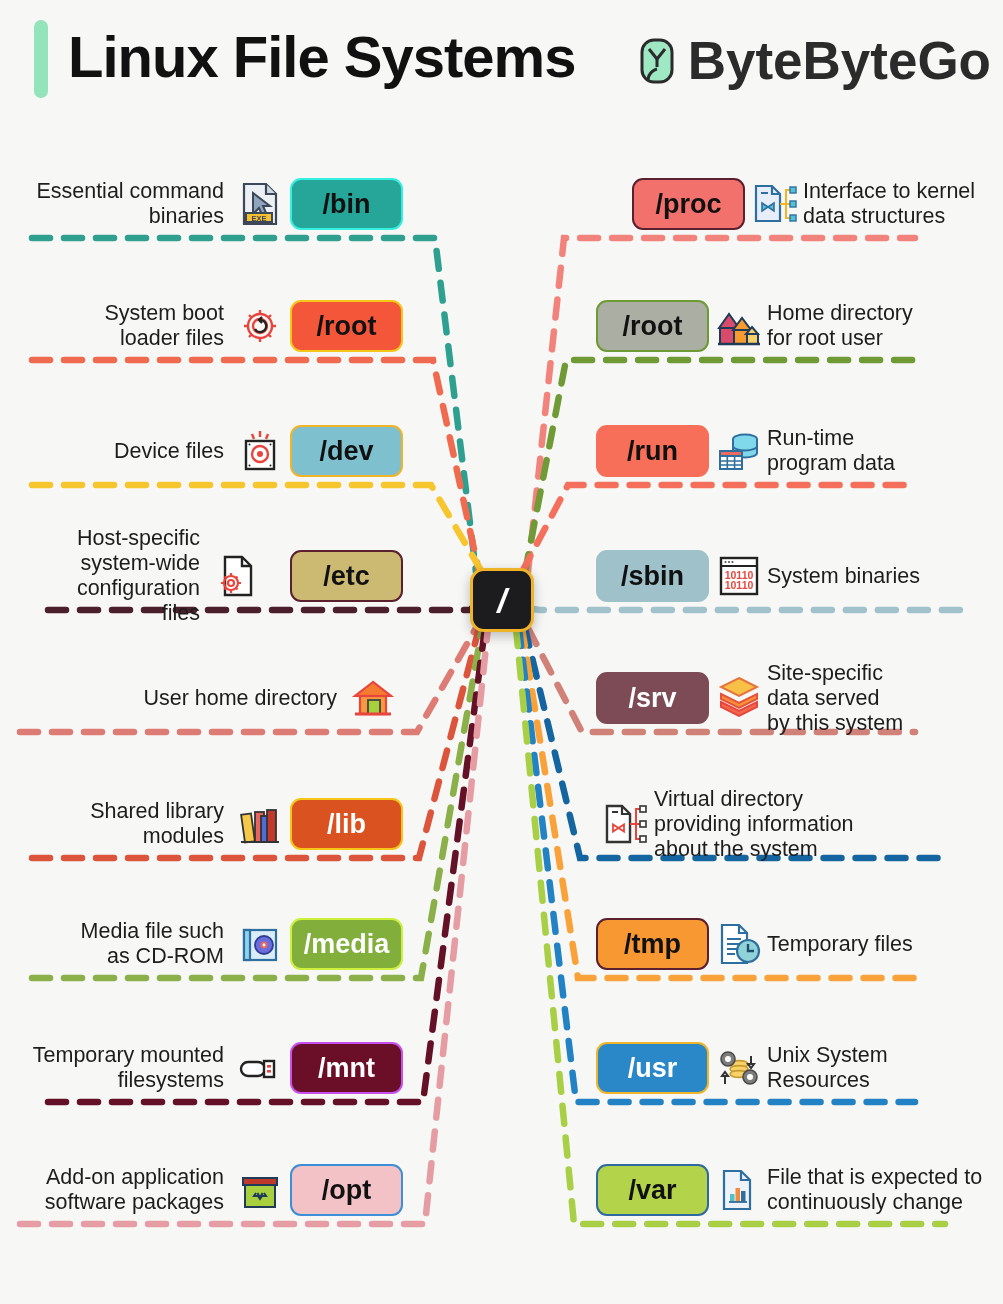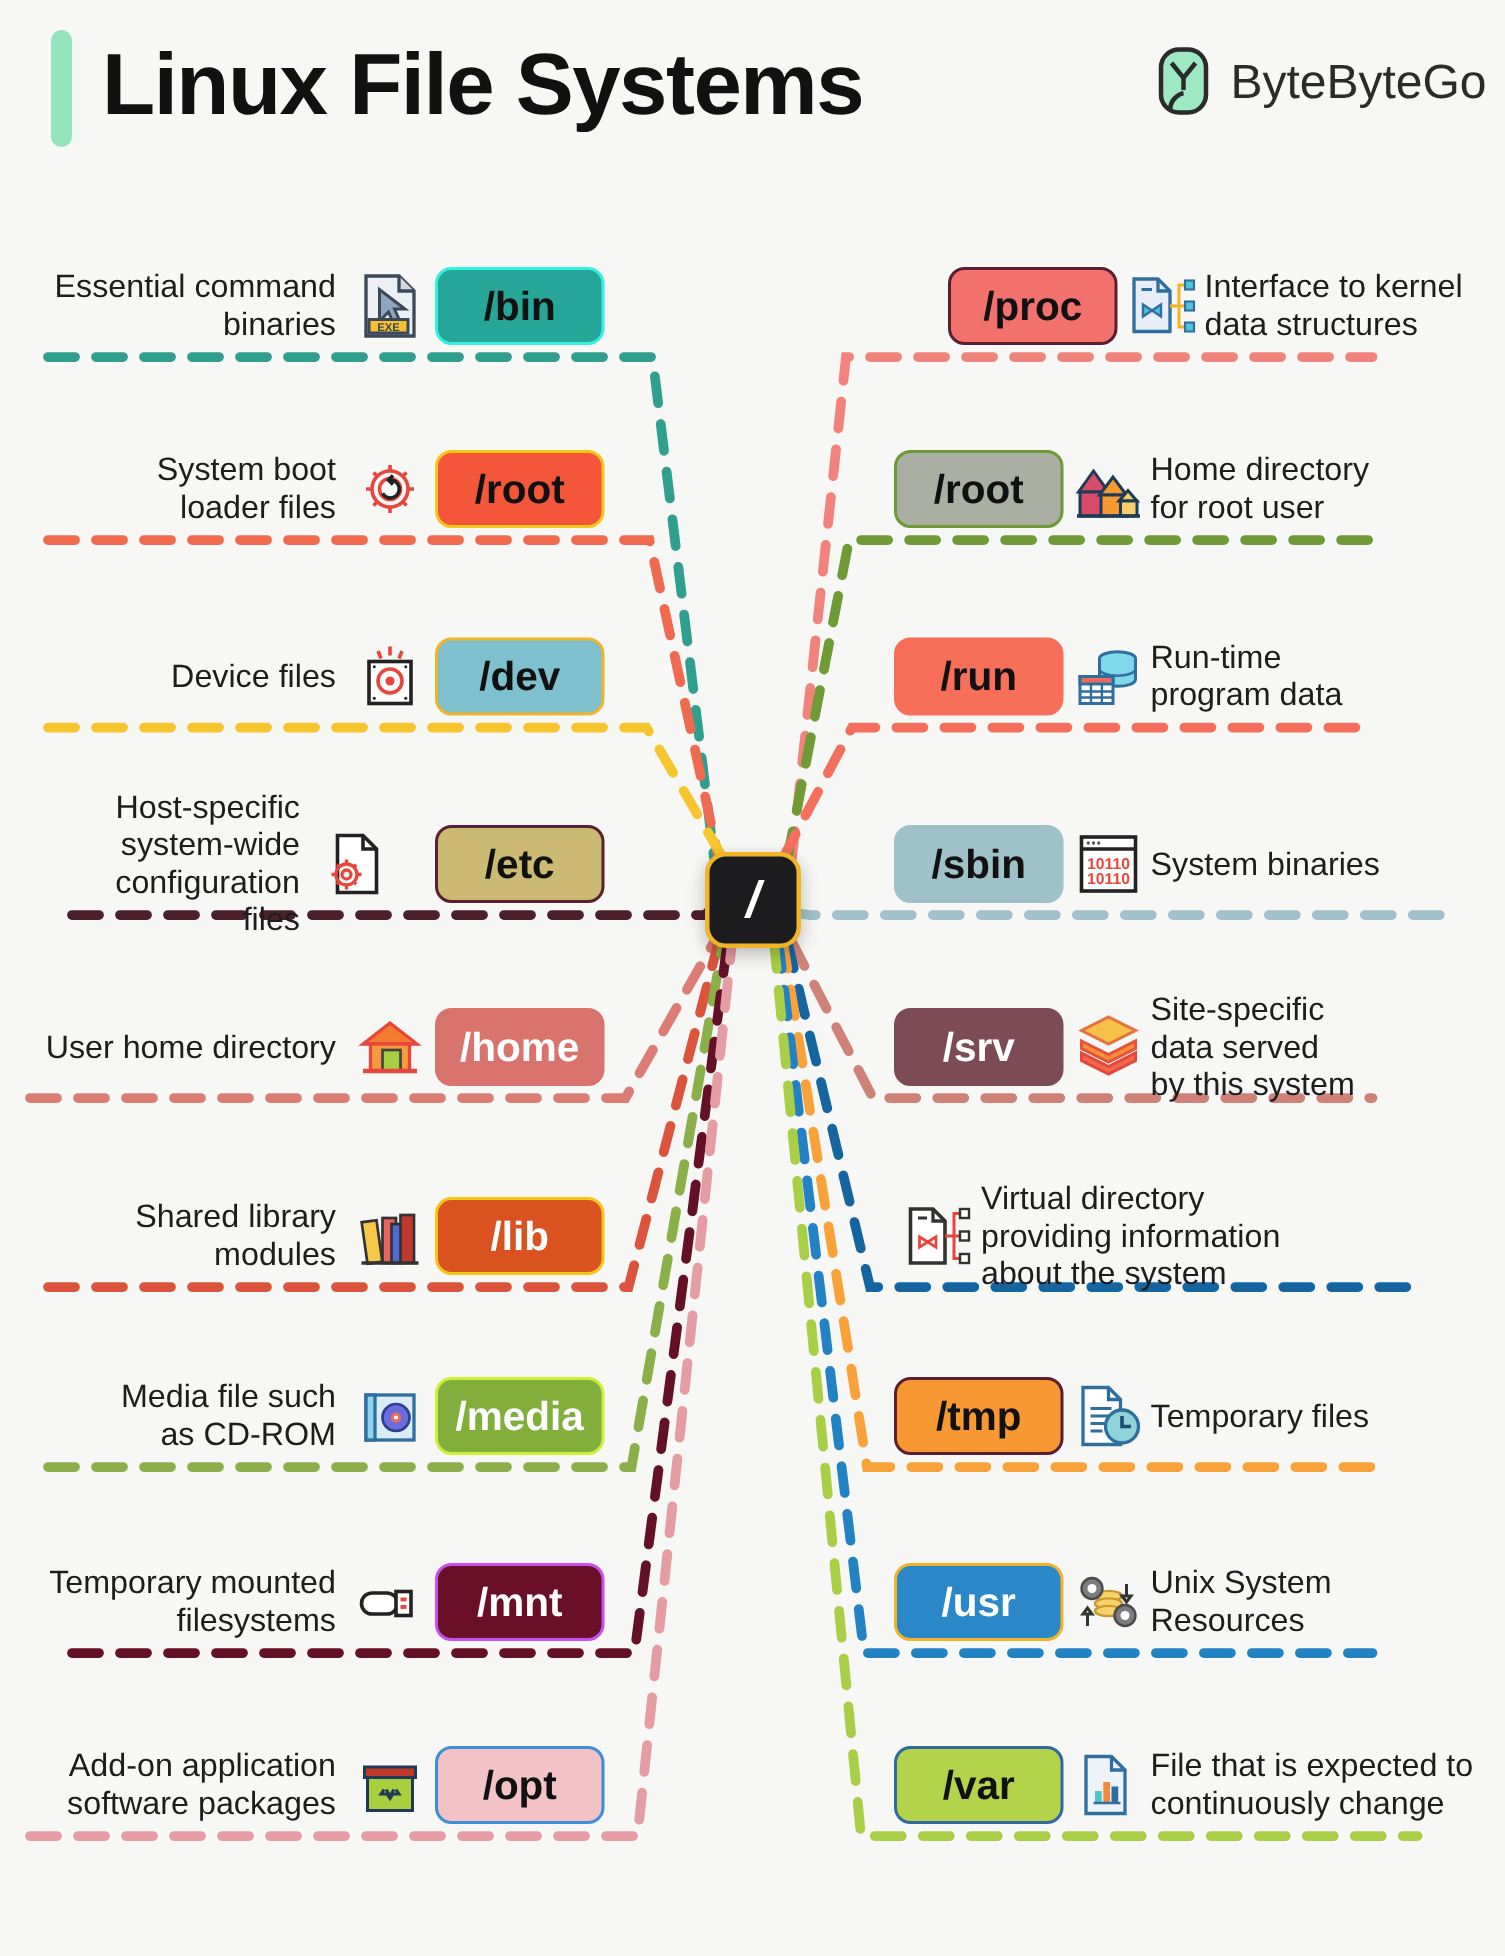--- a/index.html
+++ b/index.html
@@ -21,21 +21,21 @@
   }
   #page-title {
     position: absolute; left: 52px; top: 20px;
     font-size: 58px; font-weight: bold; letter-spacing: -1px;
     color: #111111;
     line-height: 74px;
     white-space: nowrap;
   }
   #brand { position: absolute; right: 28px; top: 30px; display: flex; align-items: center; gap: 10px; }
   #brand-name {
-    font-size: 32px; font-weight: normal; color: #2b2b2b; white-space: nowrap;
+    font-size: 53px; font-weight: bold; color: #2b2b2b; white-space: nowrap;
   }
 
   
   #wires { position: absolute; left: 0; top: 0; width: 1003px; height: 1304px; }
 
   
   #root-node {
     position: absolute;
     left: 470px; top: 568px;
     width: 64px; height: 64px;
@@ -205,23 +205,20 @@
     <div class="row left" style="top: 672px; height: 52px; left: 0px; width: 403px;">
       <div class="desc">User home directory</div>
       <div class="ico">
         <svg viewBox="0 0 48 48">
           <path d="M24 8 L6 22 H42 Z" fill="#f47b30" stroke="#e8453c" stroke-width="2.2"></path>
           <rect x="11" y="22" width="26" height="18" fill="#f79a3d" stroke="#e8453c" stroke-width="2.2"></rect>
           <rect x="19" y="26" width="12" height="14" fill="#a8cf3d" stroke="#444" stroke-width="1.8"></rect>
           <path d="M6 40h36" stroke="#e8453c" stroke-width="3"></path>
         </svg>
       </div>
-      <div class="pill" style="background: rgb(217, 115, 110); border: 2.5px solid rgb(217, 115, 110); color: rgb(255, 255, 255);">
-        <span>/home</span>
-      </div>
     </div>
     <div class="row left" style="top: 798px; height: 52px; left: 0px; width: 403px;">
       <div class="desc">Shared library
 modules</div>
       <div class="ico">
         <svg viewBox="0 0 48 48">
           <rect x="7" y="14" width="10" height="28" fill="#f7c848" stroke="#333" stroke-width="1.8" transform="rotate(-8 12 28)"></rect>
           <rect x="19" y="12" width="9" height="30" fill="#e8645c" stroke="#333" stroke-width="1.8"></rect>
           <rect x="25" y="16" width="7" height="26" fill="#4e6bd6" stroke="#333" stroke-width="1.8"></rect>
           <rect x="31" y="10" width="9" height="32" fill="#c0392b" stroke="#333" stroke-width="1.8"></rect>

